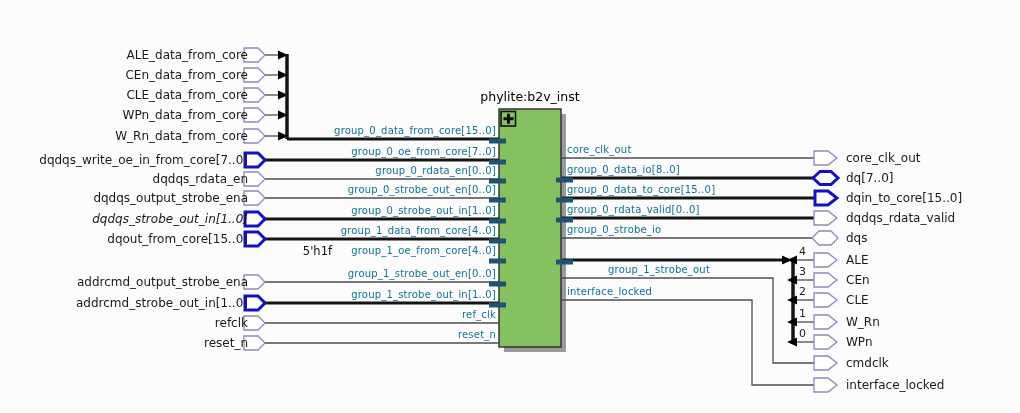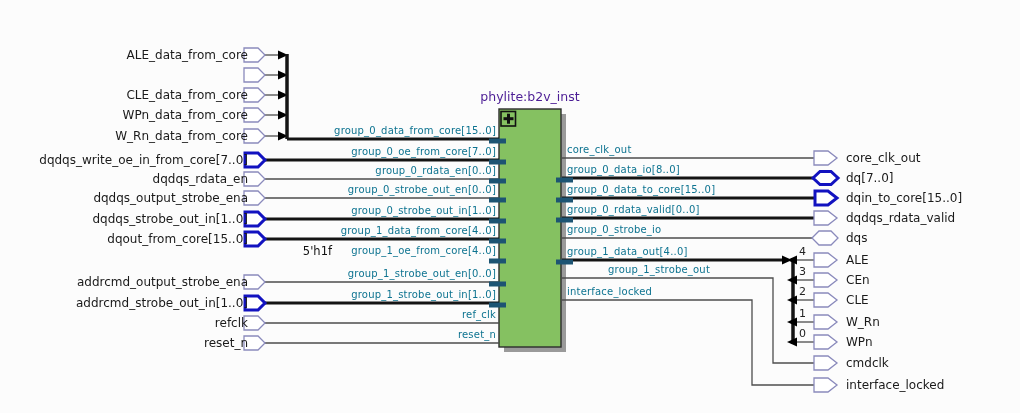--- a/index.html
+++ b/index.html
@@ -8,21 +8,21 @@
     font-family:"DejaVu Sans","Liberation Sans",sans-serif;overflow:hidden;
   }
   #wires-svg{position:absolute;left:0;top:0;}
   .lbl{position:absolute;white-space:nowrap;}
   .pin-name{font-size:12px;color:#1a1a1a;height:16px;line-height:16px;}
   .pin-name.r{text-align:right;}
   .net-label{font-size:10px;letter-spacing:0.2px;color:#0d7390;height:14px;line-height:14px;}
   .net-label.r{text-align:right;}
   .const-label{font-size:11.5px;color:#111;height:14px;line-height:14px;}
   .bit-num{font-size:11px;color:#222;height:13px;line-height:13px;}
-  .block-title{font-size:12.5px;color:#4c1d95;text-align:center;}
+  .block-title{font-size:12.5px;color:#000000;text-align:center;}
 </style>
 </head>
 <body>
 
 <div id="canvas">
 
 <svg id="wires-svg" width="1020" height="413" viewBox="0 0 1020 413">
 
   <rect x="504" y="114" width="62" height="238" fill="#9a9a9a"></rect>
   <rect x="499" y="109" width="62" height="238" fill="#85c161" stroke="#2b2b2b" stroke-width="1.4"></rect>
@@ -146,27 +146,28 @@
   </g>
   <g fill="#fff" stroke="#1212c0" stroke-width="3">
     <polygon points="813,178 820,171.5 831,171.5 838,178 831,184.5 820,184.5"></polygon>
     <polygon points="815,191 828,191 837,198 828,205 815,205"></polygon>
   </g>
 </svg>
 
 <div class="lbl block-title" style="left:440px;top:89px;width:180px;">phylite:b2v_inst</div>
 
 <div class="lbl pin-name r" style="right:772px;top:47px;">ALE_data_from_core</div>
+<div class="lbl pin-name r" style="right:772px;top:67px;">CEn_data_from_core</div>
 <div class="lbl pin-name r" style="right:772px;top:87px;">CLE_data_from_core</div>
 <div class="lbl pin-name r" style="right:772px;top:107px;">WPn_data_from_core</div>
 <div class="lbl pin-name r" style="right:772px;top:128px;">W_Rn_data_from_core</div>
 <div class="lbl pin-name r" style="right:772px;top:152px;">dqdqs_write_oe_in_from_core[7..0]</div>
 <div class="lbl pin-name r" style="right:772px;top:171px;">dqdqs_rdata_en</div>
 <div class="lbl pin-name r" style="right:772px;top:190px;">dqdqs_output_strobe_ena</div>
-<div class="lbl pin-name r" style="right:772px;top:211px;">dqdqs_strobe_out_in[1..0]</div>
+<div class="lbl pin-name r" style="right:772px;top:211px;font-style:italic;">dqdqs_strobe_out_in[1..0]</div>
 <div class="lbl pin-name r" style="right:772px;top:231px;">dqout_from_core[15..0]</div>
 <div class="lbl pin-name r" style="right:772px;top:274px;">addrcmd_output_strobe_ena</div>
 <div class="lbl pin-name r" style="right:772px;top:295px;">addrcmd_strobe_out_in[1..0]</div>
 <div class="lbl pin-name r" style="right:772px;top:315px;">refclk</div>
 <div class="lbl pin-name r" style="right:772px;top:335px;">reset_n</div>
 
 <div class="lbl net-label r" style="right:524px;top:124px;">group_0_data_from_core[15..0]</div>
 <div class="lbl net-label r" style="right:524px;top:145px;">group_0_oe_from_core[7..0]</div>
 <div class="lbl net-label r" style="right:524px;top:164px;">group_0_rdata_en[0..0]</div>
 <div class="lbl net-label r" style="right:524px;top:183px;">group_0_strobe_out_en[0..0]</div>
@@ -178,21 +179,20 @@
 <div class="lbl net-label r" style="right:524px;top:308px;">ref_clk</div>
 <div class="lbl net-label r" style="right:524px;top:328px;">reset_n</div>
 
 <div class="lbl const-label" style="right:688px;top:244px;">5'h1f</div>
 
 <div class="lbl net-label" style="left:567px;top:143px;">core_clk_out</div>
 <div class="lbl net-label" style="left:567px;top:163px;">group_0_data_io[8..0]</div>
 <div class="lbl net-label" style="left:567px;top:183px;">group_0_data_to_core[15..0]</div>
 <div class="lbl net-label" style="left:567px;top:203px;">group_0_rdata_valid[0..0]</div>
 <div class="lbl net-label" style="left:567px;top:223px;">group_0_strobe_io</div>
-<div class="lbl net-label" style="left:567px;top:245px;">group_1_data_out[4..0]</div>
 <div class="lbl net-label" style="left:567px;top:263px;margin-left:41px;">group_1_strobe_out</div>
 <div class="lbl net-label" style="left:567px;top:285px;">interface_locked</div>
 
 <div class="lbl bit-num" style="left:799px;top:245px;">4</div>
 <div class="lbl bit-num" style="left:799px;top:265px;">3</div>
 <div class="lbl bit-num" style="left:799px;top:285px;">2</div>
 <div class="lbl bit-num" style="left:799px;top:307px;">1</div>
 <div class="lbl bit-num" style="left:799px;top:327px;">0</div>
 
 <div class="lbl pin-name" style="left:846px;top:150px;">core_clk_out</div>

